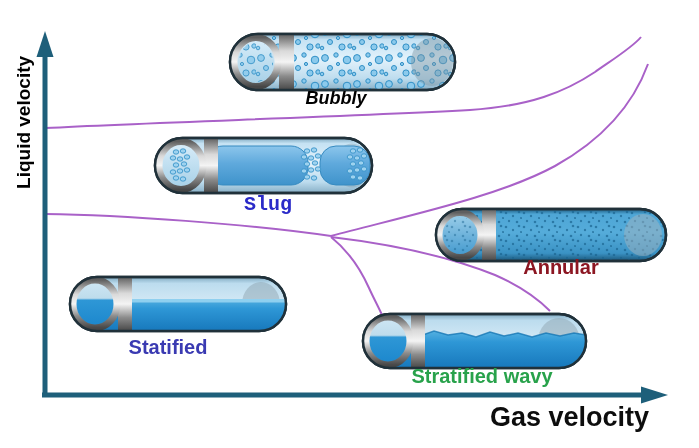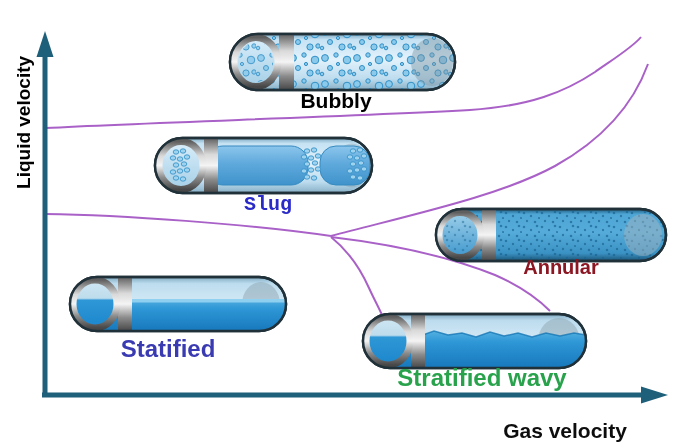--- a/index.html
+++ b/index.html
@@ -3,26 +3,26 @@
 <meta charset="utf-8">
 <style>
   html,body{margin:0;padding:0;background:#fff;}
   .stage{
     position:relative;width:699px;height:448px;background:#ffffff;overflow:hidden;
     font-family:"Liberation Sans",sans-serif;
   }
   .stage svg{position:absolute;left:0;top:0;}
   .lbl{position:absolute;font-weight:700;line-height:1.1;text-align:center;white-space:nowrap;}
   #lbl-y{left:-46px;top:112px;width:140px;font-size:19px;color:#000;transform:rotate(-90deg);}
-  #lbl-x{left:490px;top:403px;width:150px;font-size:21px;color:#0d0d0d;margin-top:16px;}
-  #lbl-bubbly{left:276px;top:89px;width:120px;font-size:21px;color:#000000;}
+  #lbl-x{left:490px;top:403px;width:150px;font-size:27px;color:#0d0d0d;}
+  #lbl-bubbly{left:276px;top:89px;width:120px;font-size:18px;color:#000000;font-style:italic;}
   #lbl-slug{left:218px;top:194px;width:100px;font-size:20px;color:#2a2ac8;font-family:Liberation Mono, monospace;}
   #lbl-annular{left:501px;top:256px;width:120px;font-size:20px;color:#8c1622;}
-  #lbl-stratified{left:108px;top:336px;width:120px;font-size:24px;color:#3a3ab2;}
-  #lbl-wavy{left:392px;top:365px;width:180px;font-size:24px;color:#28a24b;}
+  #lbl-stratified{left:108px;top:336px;width:120px;font-size:20px;color:#3a3ab2;}
+  #lbl-wavy{left:392px;top:365px;width:180px;font-size:20px;color:#28a24b;}
 </style>
 </head>
 <body>
 
 <div class="stage">
 
 <svg width="699" height="448" viewBox="0 0 699 448">
   <defs>
     <linearGradient id="metal" x1="0" y1="0" x2="0" y2="1">
       <stop offset="0" stop-color="#5f5f5f"></stop>

